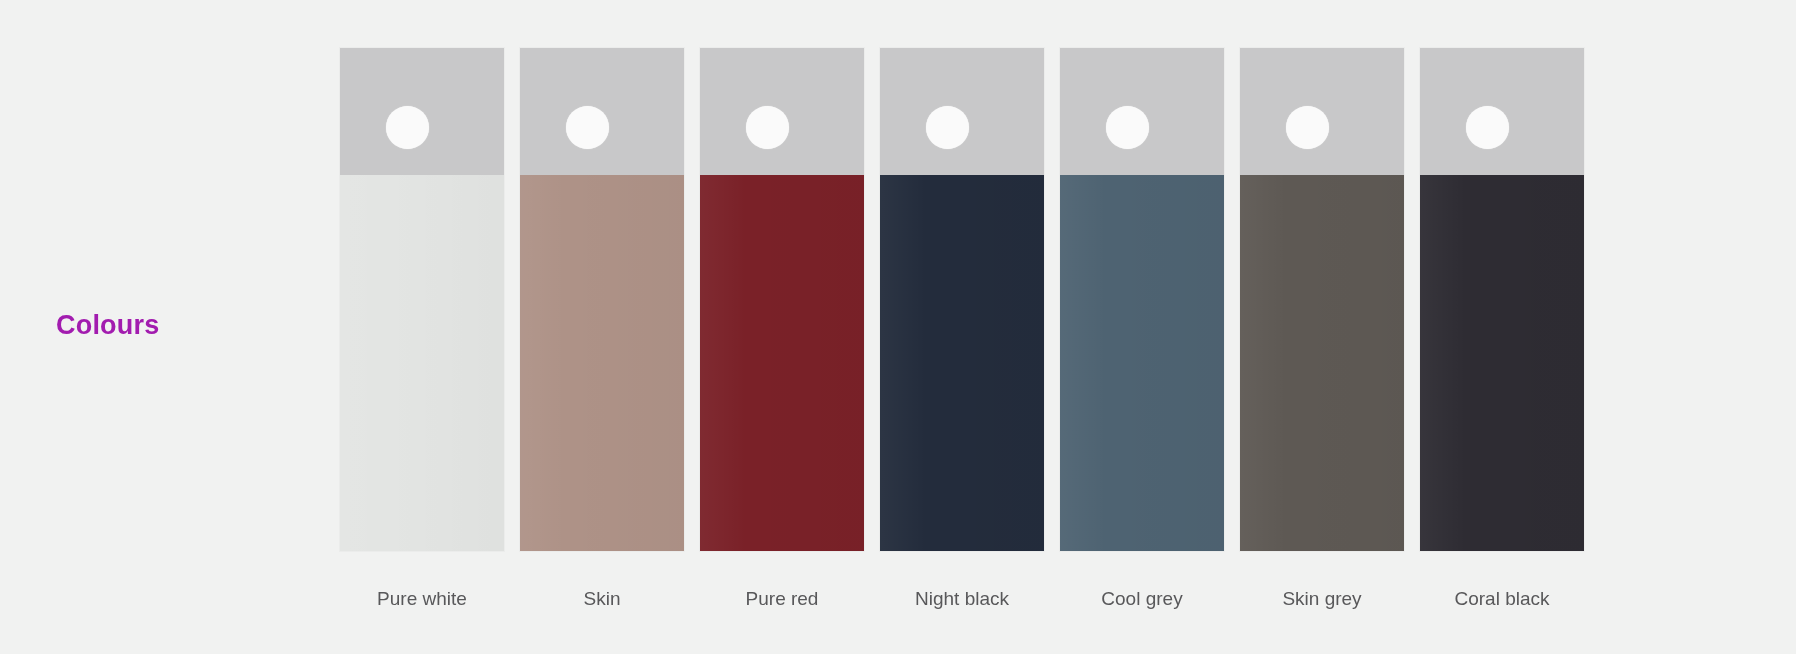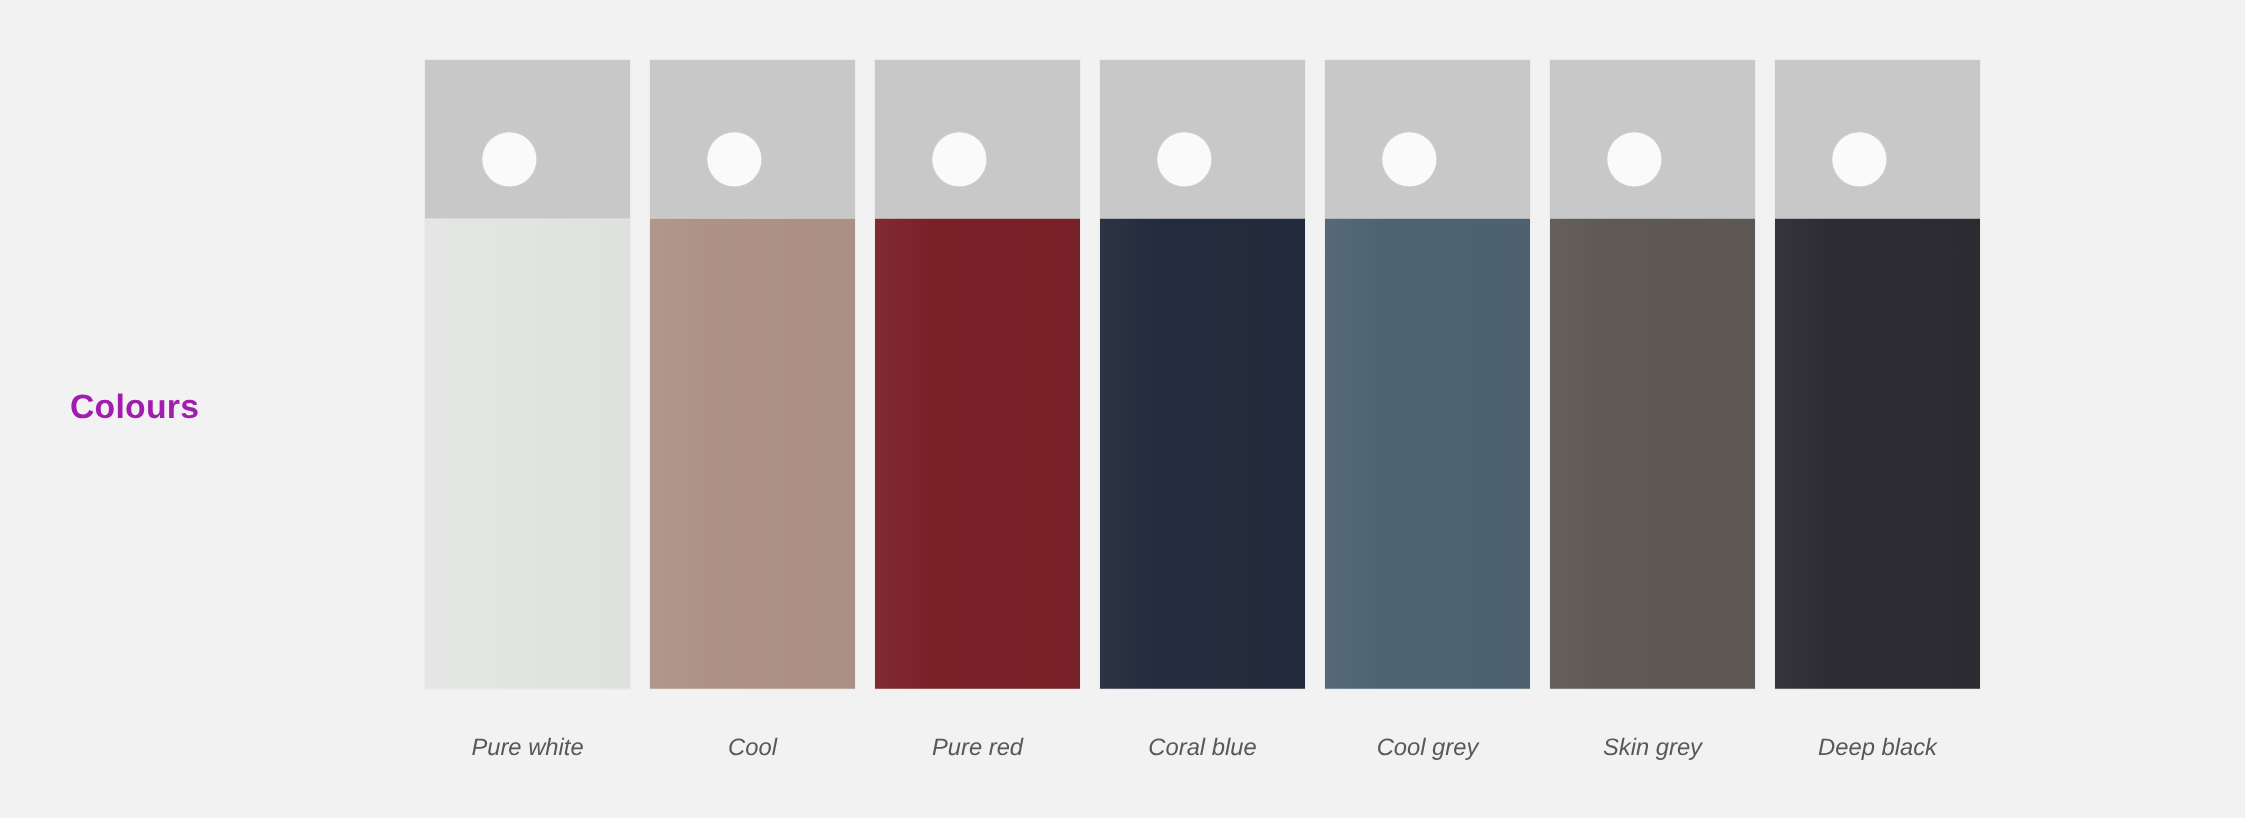--- a/index.html
+++ b/index.html
@@ -93,21 +93,20 @@
     pointer-events: none;
   }
 
   .swatch-label {
     margin-top: 38px;
     text-align: center;
     font-size: 19px;
     color: #58585a;
     line-height: 1;
     white-space: nowrap;
-    font-style: italic;
   }
 </style>
 </head>
 <body style="background: rgb(241, 242, 241);">
 
 <div id="stage">
 
   <div class="section-title" style="color: #a21caf;">Colours</div>
 
   <div class="swatch-strip">
@@ -121,39 +120,39 @@
         </div>
         <div class="swatch-label">Pure white</div>
       </div>
       <div class="swatch">
         <div class="swatch-card">
           <div class="swatch-cap" style="background: rgb(200, 200, 201);">
             <div class="cap-hole" style="background: rgb(250, 250, 250);"></div>
           </div>
           <div class="swatch-body" style="background: rgb(174, 146, 135);"></div>
         </div>
-        <div class="swatch-label">Cool</div>
+        <div class="swatch-label">Skin</div>
       </div>
       <div class="swatch">
         <div class="swatch-card">
           <div class="swatch-cap" style="background: rgb(200, 200, 201);">
             <div class="cap-hole" style="background: rgb(250, 250, 250);"></div>
           </div>
           <div class="swatch-body" style="background: rgb(122, 33, 40);"></div>
         </div>
         <div class="swatch-label">Pure red</div>
       </div>
       <div class="swatch">
         <div class="swatch-card">
           <div class="swatch-cap" style="background: rgb(200, 200, 201);">
             <div class="cap-hole" style="background: rgb(250, 250, 250);"></div>
           </div>
           <div class="swatch-body" style="background: rgb(35, 44, 60);"></div>
         </div>
-        <div class="swatch-label">Coral blue</div>
+        <div class="swatch-label">Night black</div>
       </div>
       <div class="swatch">
         <div class="swatch-card">
           <div class="swatch-cap" style="background: rgb(200, 200, 201);">
             <div class="cap-hole" style="background: rgb(250, 250, 250);"></div>
           </div>
           <div class="swatch-body" style="background: rgb(78, 99, 114);"></div>
         </div>
         <div class="swatch-label">Cool grey</div>
       </div>
@@ -166,17 +165,17 @@
         </div>
         <div class="swatch-label">Skin grey</div>
       </div>
       <div class="swatch">
         <div class="swatch-card">
           <div class="swatch-cap" style="background: rgb(200, 200, 201);">
             <div class="cap-hole" style="background: rgb(250, 250, 250);"></div>
           </div>
           <div class="swatch-body" style="background: rgb(46, 44, 51);"></div>
         </div>
-        <div class="swatch-label">Deep black</div>
+        <div class="swatch-label">Coral black</div>
       </div>
     </div>
 
 </div>
 
 </body></html>

